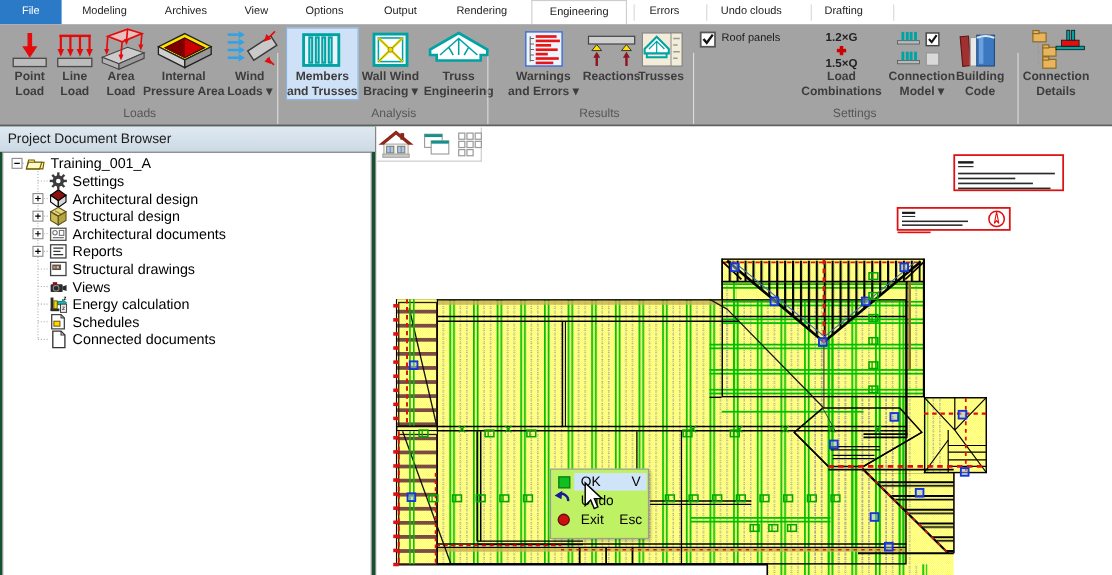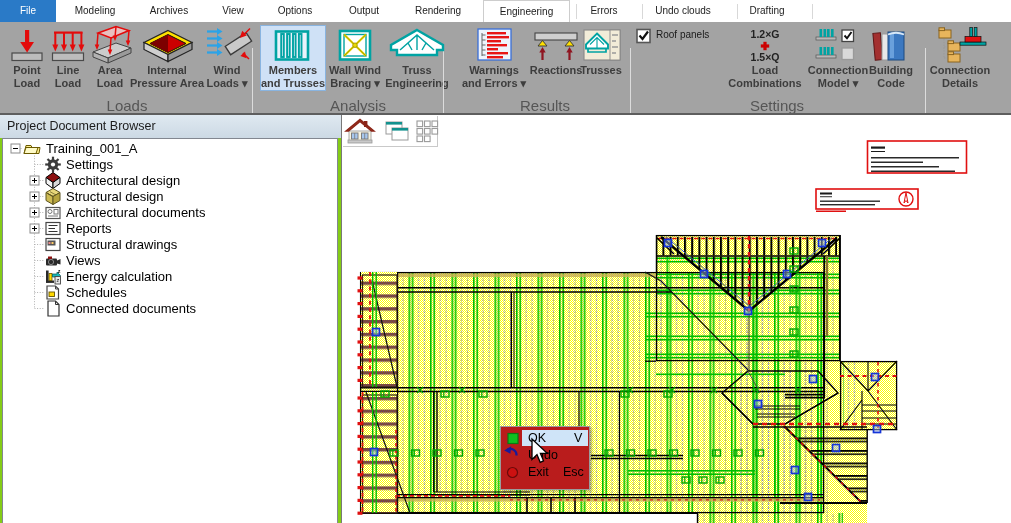--- a/index.html
+++ b/index.html
@@ -1,31 +1,31 @@
 <!DOCTYPE html>
 <html><head><meta charset="utf-8"><style>
 *{margin:0;padding:0;box-sizing:border-box}
 html,body{width:1011px;height:523px;overflow:hidden;background:#fff;
 font-family:"Liberation Sans",sans-serif;}
 .abs{position:absolute}
 #tabs{position:absolute;left:0;top:0;width:1011px;height:22px;background:#fff;}
 .tab{position:absolute;top:0;height:22px;line-height:22px;font-size:10px;color:#222;text-align:center}
 #ribbon{position:absolute;left:0;top:22px;width:1011px;height:91px;background:#a3a3a3;font-weight:bold;}
 .rl{position:absolute;font-size:11px;color:#3d3d3d;text-align:center;white-space:nowrap;line-height:13px}
-.gl{position:absolute;top:97px;font-size:15px;color:#565656;text-align:center;white-space:nowrap}
+.gl{position:absolute;top:97px;font-size:11px;color:#565656;text-align:center;white-space:nowrap}
 .sep{position:absolute;top:26px;height:80px;width:1px;background:#dcdcdc}
 #dark{position:absolute;left:0;top:113px;width:1011px;height:2px;background:#5e5e5e}
-#panel{position:absolute;left:0;top:115px;width:341px;height:408px;background:#84cc16}
+#panel{position:absolute;left:0;top:115px;width:341px;height:408px;background:#14532d}
 #phead{position:absolute;left:0;top:0;width:341px;height:23px;
 background:linear-gradient(#dfe9f1,#ccd9e4);font-size:12.5px;color:#1c1c1c;line-height:23px;padding-left:7px}
 #tree{position:absolute;left:2px;top:23px;width:336px;height:385px;background:#fff;border:1px solid #828790;border-bottom:none}
 .tr{position:absolute;font-size:13px;color:#000;white-space:nowrap}
 #canvas{position:absolute;left:341px;top:115px;width:670px;height:408px;background:#fff;border-left:1px solid #787878}
 #tbox{position:absolute;left:1px;top:1px;width:95px;height:31px;background:#fff;border:1px solid #c9c9c9;border-top:none;border-left:none}
-#menu{position:absolute;left:500px;top:426px;width:90px;height:64px;background:#b91c1c;border:1px solid #9b9b9b;box-shadow:2px 2px 3px rgba(0,0,0,.25)}
+#menu{position:absolute;left:500px;top:426px;width:90px;height:64px;background:#bef264;border:1px solid #9b9b9b;box-shadow:2px 2px 3px rgba(0,0,0,.25)}
 .mi{position:absolute;font-size:12.5px;color:#000}
 </style></head><body>
 <div id="tabs">
 <div class="tab" style="left:0px;width:56px;background:#2a7ac7;color:#fff">File</div>
 <div class="tab" style="left:40px;width:110px">Modeling</div>
 <div class="tab" style="left:114px;width:110px">Archives</div>
 <div class="tab" style="left:178px;width:110px">View</div>
 <div class="tab" style="left:240px;width:110px">Options</div>
 <div class="tab" style="left:309px;width:110px">Output</div>
 <div class="tab" style="left:383px;width:110px">Rendering</div>

